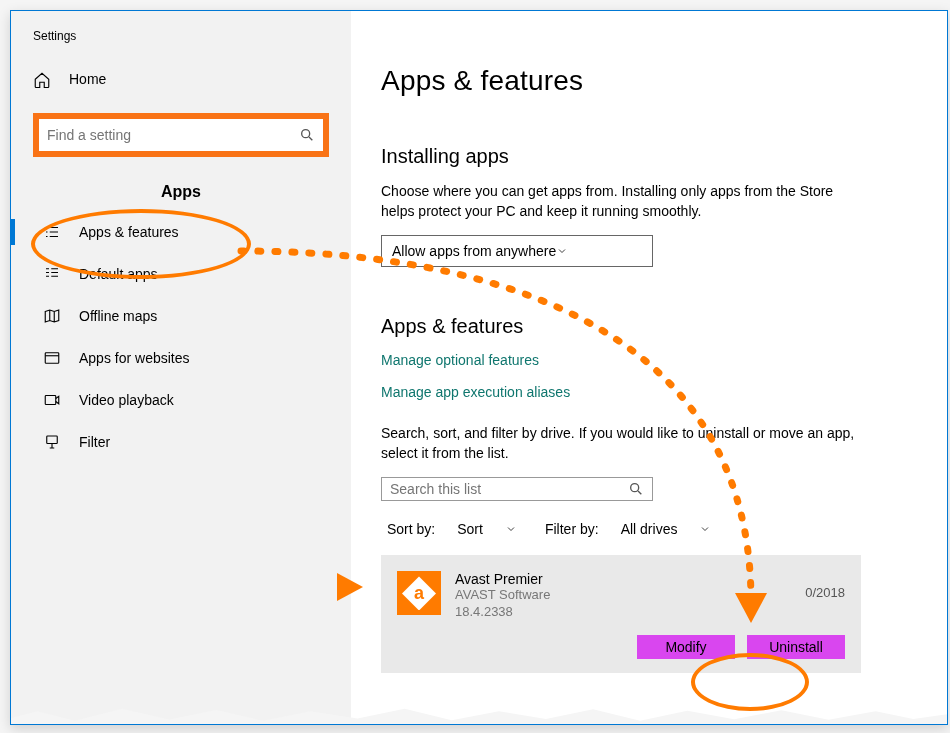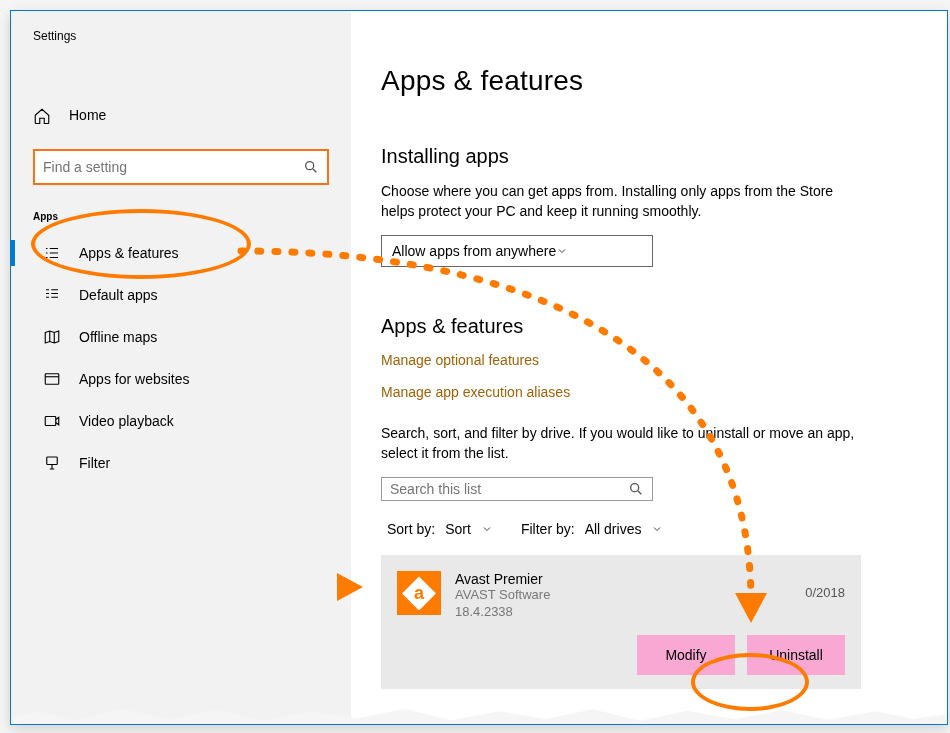--- a/index.html
+++ b/index.html
@@ -6,35 +6,35 @@
 body { background: #f5f5f5; padding: 10px; }
 .window {
   width: 938px; height: 715px; background: #fff;
   border: 1px solid #0078d4; position: relative; overflow: hidden;
   box-shadow: 0 4px 12px rgba(0,0,0,0.15);
 }
 .sidebar {
   position: absolute; left: 0; top: 0; width: 340px; height: 100%;
   background: #f2f2f2; padding: 18px 0 0 0;
 }
-.window-title { font-size: 12px; color: #000; padding-left: 22px; margin-bottom: 56px; }
+.window-title { font-size: 12px; color: #000; padding-left: 22px; margin-bottom: 20px; }
 .home-row {
   display: flex; align-items: flex-start; gap: 18px;
   padding: 8px 22px; font-size: 14px; cursor: pointer;
   margin-bottom: 16px;
 }
 .search-box {
-  margin: 0 22px 26px 22px; height: 32px; border: 2px solid #f97316;
+  margin: 0 22px 26px 22px; height: 32px; border: 6px solid #f97316;
   background: #fff; display: flex; align-items: center; padding: 16px 8px;
 }
 .search-box input {
   flex: 1; border: none; outline: none; font-size: 14px; background: transparent;
 }
 .search-icon-right { width: 16px; height: 16px; color: #555; }
-.section-title { font-size: 10px; font-weight: 600; padding: 0 22px 10px 22px; }
+.section-title { font-size: 16px; font-weight: 600; padding: 0 22px 10px 22px; text-align: center; }
 .nav-item {
   display: flex; align-items: center; gap: 18px;
   padding: 12px 22px 12px 32px; font-size: 14px; cursor: pointer;
   position: relative;
 }
 .nav-item.active::before {
   content: ""; position: absolute; left: 0; top: 8px; bottom: 8px;
   width: 4px; background: #0078d4;
 }
 .nav-icon { width: 18px; height: 18px; flex-shrink: 0; }
@@ -44,29 +44,29 @@
 }
 .page-title { font-size: 28px; font-weight: 300; margin-bottom: 28px; letter-spacing: 0.2px; }
 .subhead { font-size: 20px; font-weight: 400; margin-bottom: 14px; margin-top: 48px; }
 .body-text { font-size: 14px; color: #000; line-height: 1.4; margin-bottom: 14px; max-width: 480px; }
 .dropdown {
   width: 272px; height: 32px; border: 1px solid #666;
   display: flex; align-items: center; justify-content: flex-start;
   padding: 0 10px; font-size: 14px; cursor: pointer; margin-bottom: 42px;
 }
 .chevron { width: 12px; height: 12px; }
-.link { color: #a16207; font-size: 14px; margin-bottom: 16px; display: block; cursor: pointer; }
+.link { color: #0f766e; font-size: 14px; margin-bottom: 16px; display: block; cursor: pointer; }
 .search-list {
   width: 272px; height: 24px; border: 1px solid #999;
   display: flex; align-items: center; padding: 0 8px;
   margin-bottom: 20px;
 }
 .search-list input { flex: 1; border: none; outline: none; font-size: 14px; background: transparent; }
 .filter-row { display: flex; gap: 28px; font-size: 14px; margin-bottom: 18px; padding-left: 6px; }
-.filter-item { display: inline-flex; align-items: center; gap: 10px; cursor: pointer; }
+.filter-item { display: inline-flex; align-items: center; gap: 22px; cursor: pointer; }
 .app-card {
   background: #e9e9e9; padding: 16px 16px 14px 16px; max-width: 480px;
   display: flex; flex-direction: column; gap: 14px;
 }
 .app-row { display: flex; align-items: flex-start; gap: 14px; }
 .app-icon {
   width: 44px; height: 44px; background: #ff7b00;
   display: flex; align-items: center; justify-content: center;
   position: relative;
 }
@@ -76,21 +76,21 @@
 }
 .app-icon span {
   position: relative; z-index: 1; color: #ff7b00; font-weight: 700; font-size: 18px;
 }
 .app-meta { flex: 1; display: flex; justify-content: space-between; }
 .app-name { font-size: 14px; color: #000; }
 .app-vendor, .app-version { font-size: 13px; color: #777; line-height: 1.3; }
 .app-date { font-size: 13px; color: #555; padding-top: 14px; }
 .button-row { display: flex; justify-content: flex-end; gap: 12px; }
 .btn {
-  min-width: 98px; height: 40px; border: none; background: #f9a8d4;
+  min-width: 98px; height: 24px; border: none; background: #d946ef;
   font-size: 14px; cursor: pointer;
 }
 
 .overlay { position: absolute; inset: 0; pointer-events: none; }
 .circle {
   position: absolute; border: 4px solid #ff7b00; border-radius: 50%;
 }
 .circle.c1 { left: 20px; top: 198px; width: 220px; height: 70px; }
 .circle.c2 { left: 680px; top: 642px; width: 118px; height: 58px; }
 .pointer-tri {

